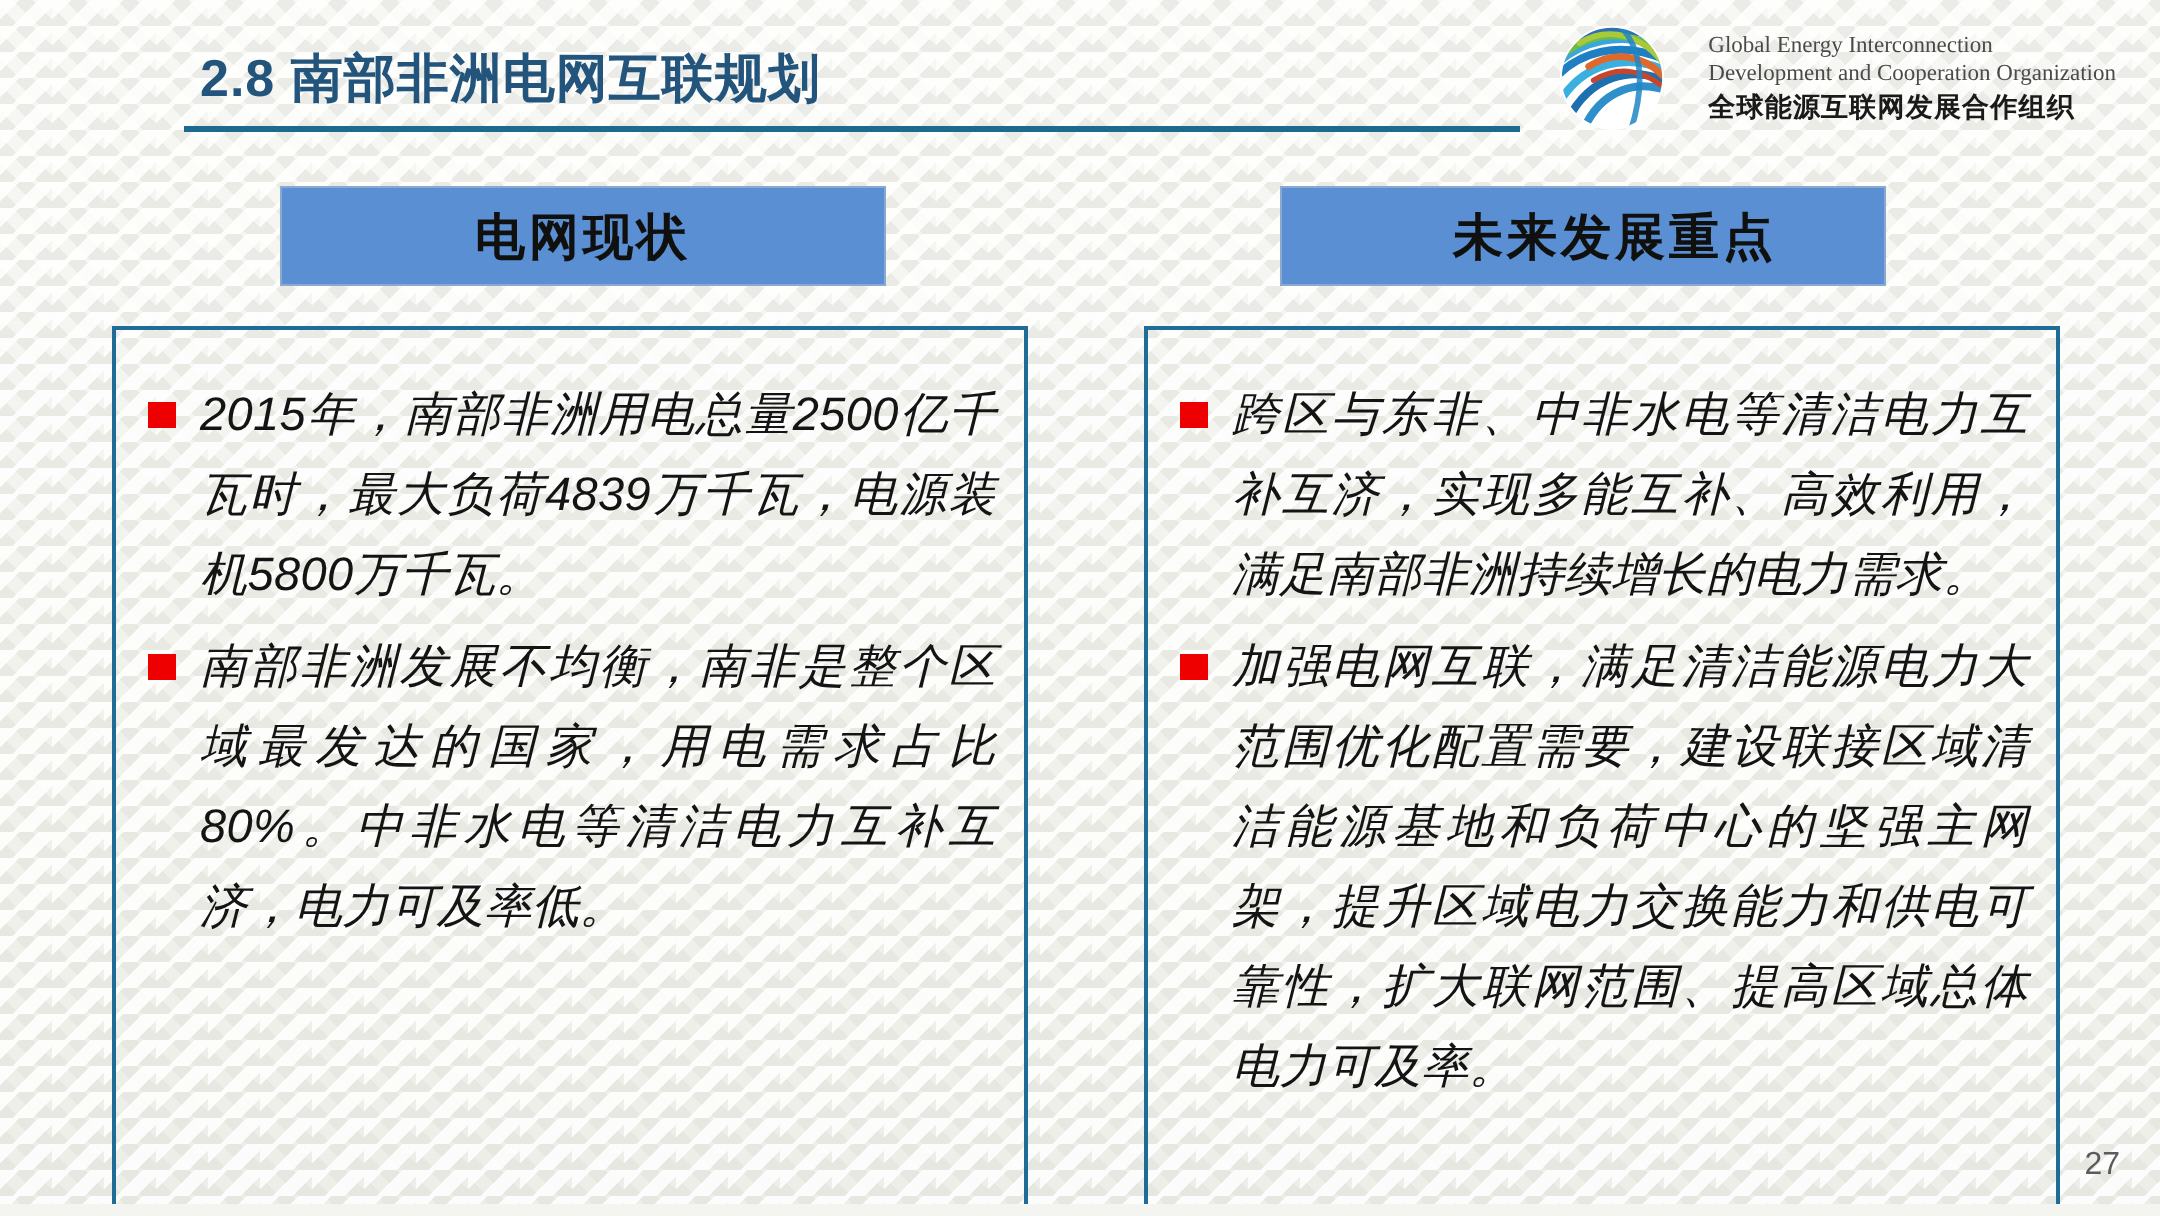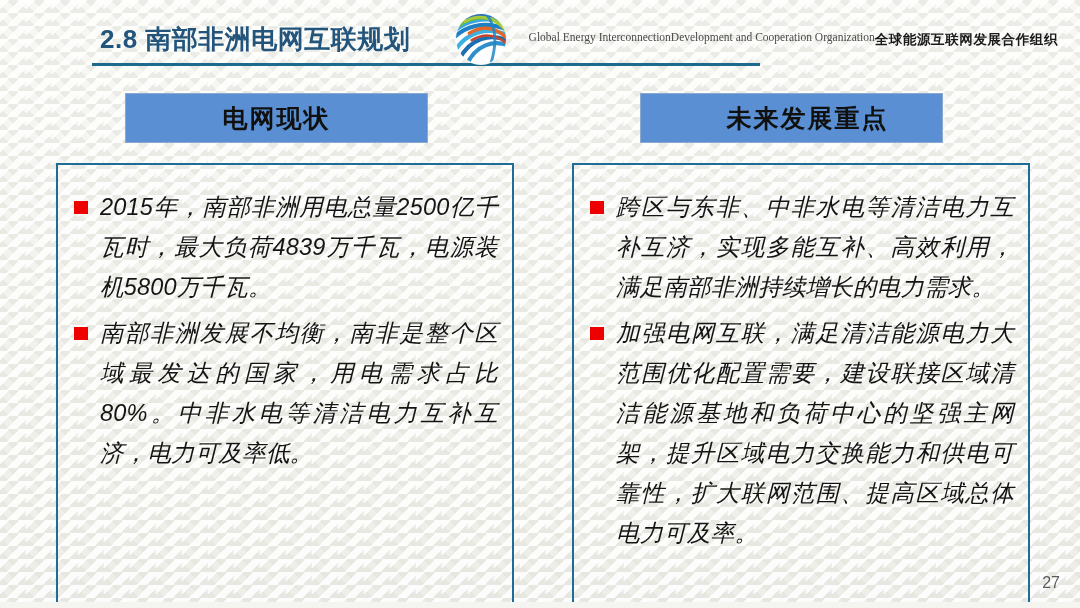--- a/index.html
+++ b/index.html
@@ -65,21 +65,21 @@
   
   #brand {
     position: absolute;
     right: 22px;
     top: 10px;
     display: flex;
     align-items: center;
     gap: 9px;
   }
   #brand-globe { width: 58px; height: 58px; flex: 0 0 58px; }
-  #brand-text { display: flex; flex-direction: row; justify-content: center; line-height: 1.22; margin-left: 10px; }
+  #brand-text { display: flex; flex-direction: column; justify-content: center; line-height: 1.22; margin-left: 10px; }
   .brand-en {
     font-family: "Liberation Serif", "DejaVu Serif", serif;
     font-size: 11.5px;
     color: #4a4a4a;
     white-space: nowrap;
   }
   .brand-cn {
     font-size: 13.5px;
     font-weight: bold;
     color: #1a1a1a;
@@ -98,21 +98,21 @@
     display: flex;
     align-items: center;
     justify-content: center;
   }
   .col-banner-label {
     font-size: 25px;
     font-weight: bold;
     color: #10100f;
     letter-spacing: 2px;
   }
-  #banner-left  { left: 125px; width: 303px; }
+  #banner-left  { left: 140px; width: 303px; }
   #banner-right { left: 640px; width: 303px; padding-left: 32px; }
 
   
   .content-box {
     position: absolute;
     top: 163px;
     height: 442px;
     border: 2px solid #1f6c96;
     border-bottom: none;
     padding: 22px 14px 0 14px;

